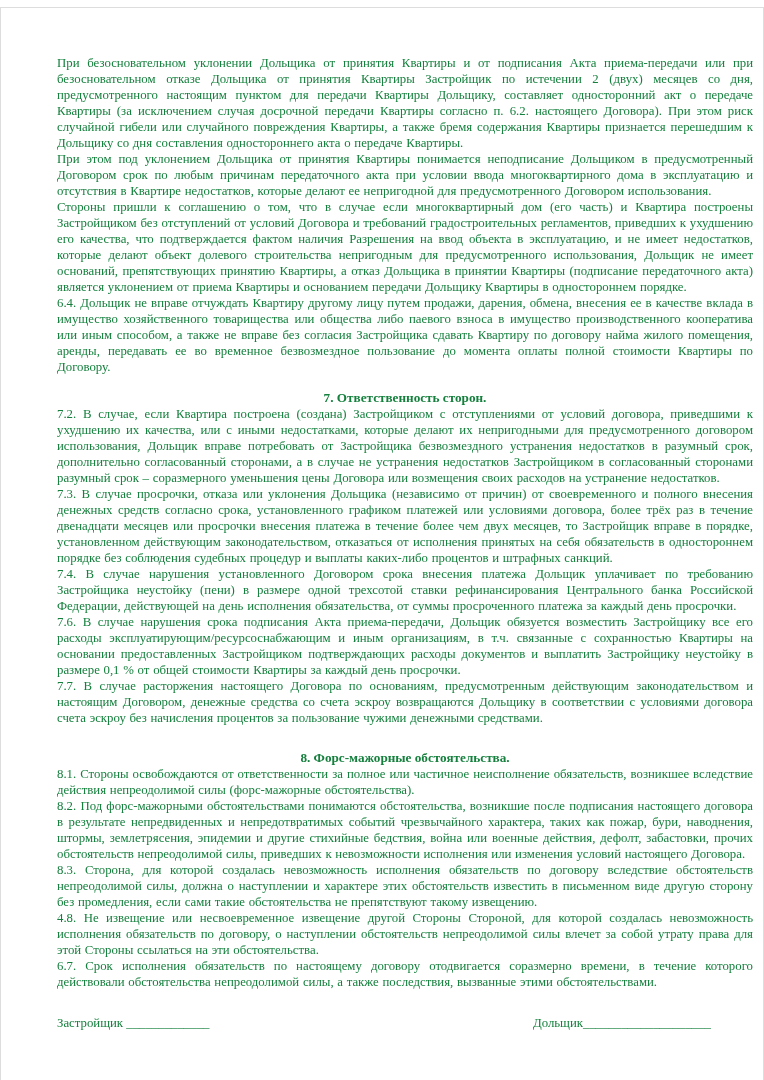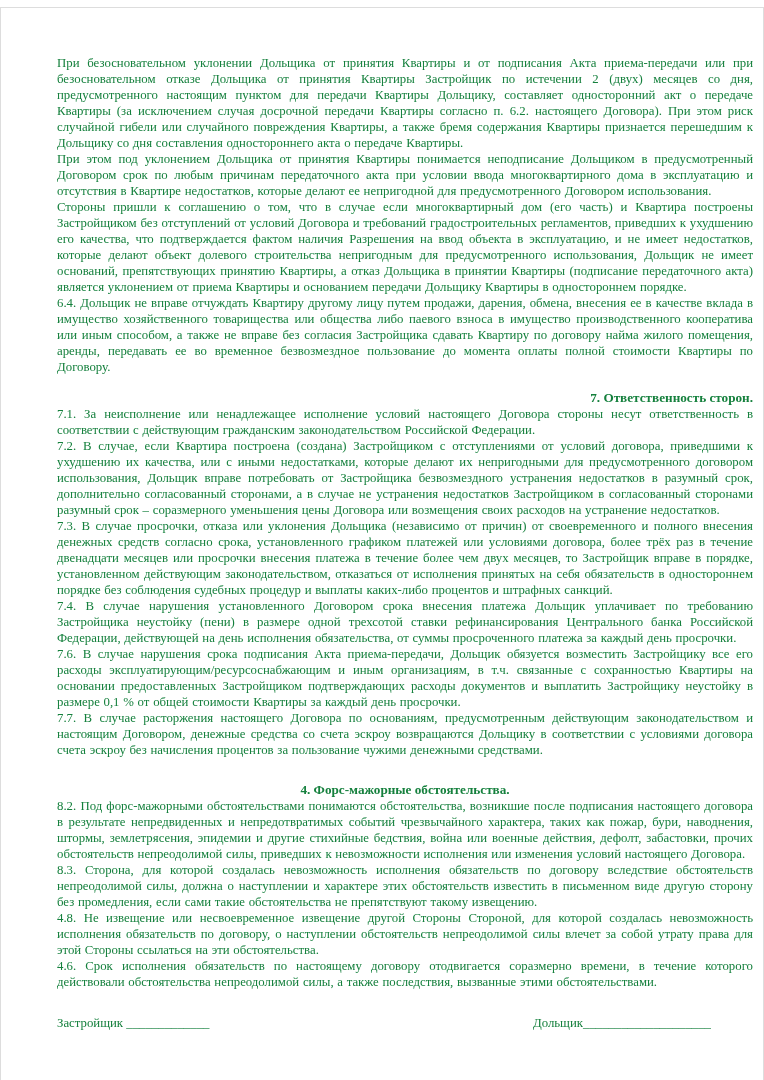--- a/index.html
+++ b/index.html
@@ -35,21 +35,20 @@
   }
   .section-heading {
     margin: 0;
     padding: 0;
     text-align: center;
     font-weight: bold;
     font-size: 13.2px;
   }
   .section-heading.first {
     margin-top: 15px;
-    text-align: right;
   }
   .section-heading.second {
     margin-top: 24px;
   }
   .signature-row {
     display: flex;
     justify-content: space-between;
     margin-top: 25px;
     padding-right: 42px;
     text-align: left;
@@ -65,33 +64,33 @@
     <p>При безосновательном уклонении Дольщика от принятия Квартиры и от подписания Акта приема-передачи или при безосновательном отказе Дольщика от принятия Квартиры Застройщик по истечении 2 (двух) месяцев со дня, предусмотренного настоящим пунктом для передачи Квартиры Дольщику, составляет односторонний акт о передаче Квартиры (за исключением случая досрочной передачи Квартиры согласно п. 6.2. настоящего Договора). При этом риск случайной гибели или случайного повреждения Квартиры, а также бремя содержания Квартиры признается перешедшим к Дольщику со дня составления одностороннего акта о передаче Квартиры.</p>
 
     <p>При этом под уклонением Дольщика от принятия Квартиры понимается неподписание Дольщиком в предусмотренный Договором срок по любым причинам передаточного акта при условии ввода многоквартирного дома в эксплуатацию и отсутствия в Квартире недостатков, которые делают ее непригодной для предусмотренного Договором использования.</p>
 
     <p>Стороны пришли к соглашению о том, что в случае если многоквартирный дом (его часть) и Квартира построены Застройщиком без отступлений от условий Договора и требований градостроительных регламентов, приведших к ухудшению его качества, что подтверждается фактом наличия Разрешения на ввод объекта в эксплуатацию, и не имеет недостатков, которые делают объект долевого строительства непригодным для предусмотренного использования, Дольщик не имеет оснований, препятствующих принятию Квартиры, а отказ Дольщика в принятии Квартиры (подписание передаточного акта) является уклонением от приема Квартиры и основанием передачи Дольщику Квартиры в одностороннем порядке.</p>
 
     <p>6.4. Дольщик не вправе отчуждать Квартиру другому лицу путем продажи, дарения, обмена, внесения ее в качестве вклада в имущество хозяйственного товарищества или общества либо паевого взноса в имущество производственного кооператива или иным способом, а также не вправе без согласия Застройщика сдавать Квартиру по договору найма жилого помещения, аренды, передавать ее во временное безвозмездное пользование до момента оплаты полной стоимости Квартиры по Договору.</p>
 
     <h3 class="section-heading first">7. Ответственность сторон.</h3>
 
-    <p>7.1. За неисполнение или ненадлежащее исполнение условий настоящего Договора стороны несут ответственность в соответствии с действующим гражданским законодательством Российской Федерации.</p>
     <p>7.2. В случае, если Квартира построена (создана) Застройщиком с отступлениями от условий договора, приведшими к ухудшению их качества, или с иными недостатками, которые делают их непригодными для предусмотренного договором использования, Дольщик вправе потребовать от Застройщика безвозмездного устранения недостатков в разумный срок, дополнительно согласованный сторонами, а в случае не устранения недостатков Застройщиком в согласованный сторонами разумный срок – соразмерного уменьшения цены Договора или возмещения своих расходов на устранение недостатков.</p>
     <p>7.3. В случае просрочки, отказа или уклонения Дольщика (независимо от причин) от своевременного и полного внесения денежных средств согласно срока, установленного графиком платежей или условиями договора, более трёх раз в течение двенадцати месяцев или просрочки внесения платежа в течение более чем двух месяцев, то Застройщик вправе в порядке, установленном действующим законодательством, отказаться от исполнения принятых на себя обязательств в одностороннем порядке без соблюдения судебных процедур и выплаты каких-либо процентов и штрафных санкций.</p>
     <p>7.4. В случае нарушения установленного Договором срока внесения платежа Дольщик уплачивает по требованию Застройщика неустойку (пени) в размере одной трехсотой ставки рефинансирования Центрального банка Российской Федерации, действующей на день исполнения обязательства, от суммы просроченного платежа за каждый день просрочки.</p>
     <p>7.6. В случае нарушения срока подписания Акта приема-передачи, Дольщик обязуется возместить Застройщику все его расходы эксплуатирующим/ресурсоснабжающим и иным организациям, в т.ч. связанные с сохранностью Квартиры на основании предоставленных Застройщиком подтверждающих расходы документов и выплатить Застройщику неустойку в размере 0,1 % от общей стоимости Квартиры за каждый день просрочки.</p>
     <p>7.7. В случае расторжения настоящего Договора по основаниям, предусмотренным действующим законодательством и настоящим Договором, денежные средства со счета эскроу возвращаются Дольщику в соответствии с условиями договора счета эскроу без начисления процентов за пользование чужими денежными средствами.</p>
 
-    <h3 class="section-heading second">4. Форс-мажорные обстоятельства.</h3>
+    <h3 class="section-heading second">8. Форс-мажорные обстоятельства.</h3>
 
+    <p>8.1. Стороны освобождаются от ответственности за полное или частичное неисполнение обязательств, возникшее вследствие действия непреодолимой силы (форс-мажорные обстоятельства).</p>
     <p>8.2. Под форс-мажорными обстоятельствами понимаются обстоятельства, возникшие после подписания настоящего договора в результате непредвиденных и непредотвратимых событий чрезвычайного характера, таких как пожар, бури, наводнения, штормы, землетрясения, эпидемии и другие стихийные бедствия, война или военные действия, дефолт, забастовки, прочих обстоятельств непреодолимой силы, приведших к невозможности исполнения или изменения условий настоящего Договора.</p>
     <p>8.3. Сторона, для которой создалась невозможность исполнения обязательств по договору вследствие обстоятельств непреодолимой силы, должна о наступлении и характере этих обстоятельств известить в письменном виде другую сторону без промедления, если сами такие обстоятельства не препятствуют такому извещению.</p>
     <p>4.8. Не извещение или несвоевременное извещение другой Стороны Стороной, для которой создалась невозможность исполнения обязательств по договору, о наступлении обстоятельств непреодолимой силы влечет за собой утрату права для этой Стороны ссылаться на эти обстоятельства.</p>
-    <p>4.6. Срок исполнения обязательств по настоящему договору отодвигается соразмерно времени, в течение которого действовали обстоятельства непреодолимой силы, а также последствия, вызванные этими обстоятельствами.</p>
+    <p>6.7. Срок исполнения обязательств по настоящему договору отодвигается соразмерно времени, в течение которого действовали обстоятельства непреодолимой силы, а также последствия, вызванные этими обстоятельствами.</p>
 
     <div class="signature-row">
       <span>Застройщик _____________</span>
       <span>Дольщик____________________</span>
     </div>
 
   </div>
 </div>
 
 </body></html>

